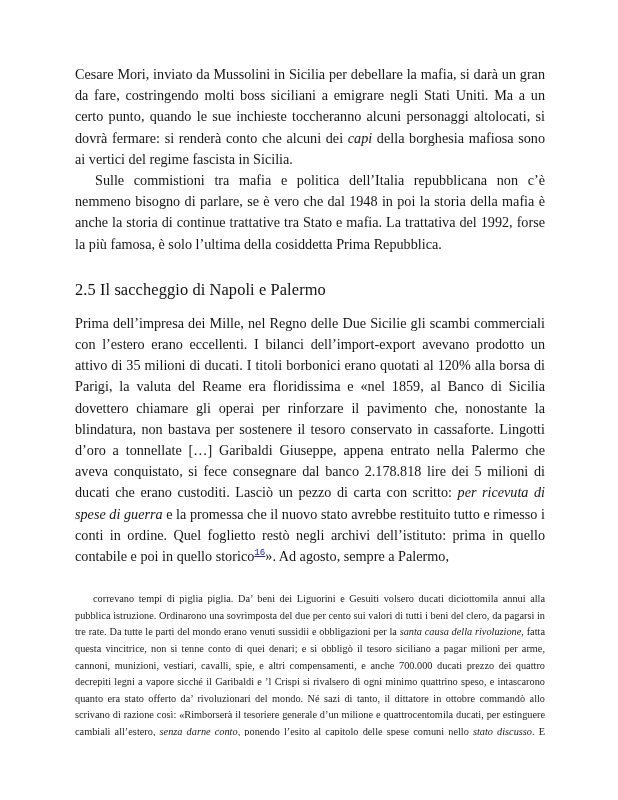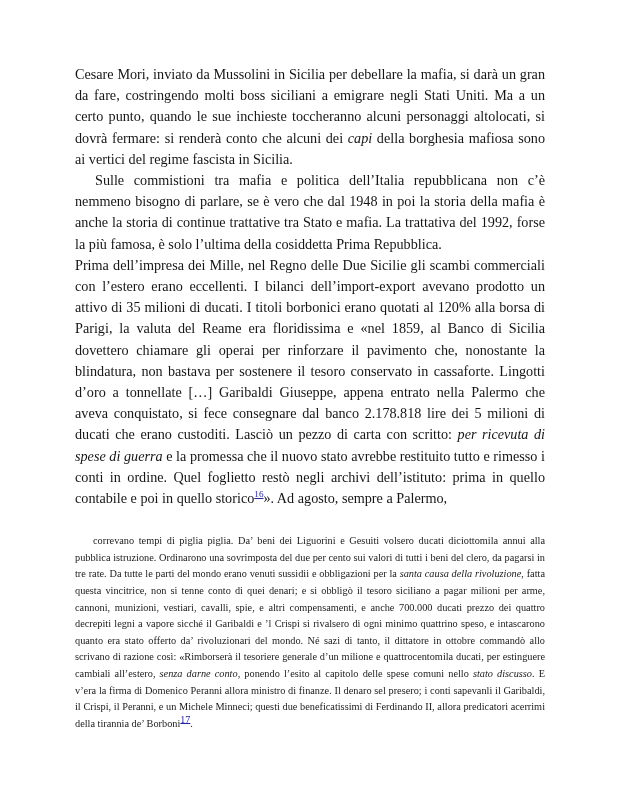--- a/index.html
+++ b/index.html
@@ -49,20 +49,21 @@
   em, .it {
     font-style: italic;
   }
   sup.fn-ref {
     font-size: 9.2px;
     vertical-align: super;
     line-height: 0;
     color: #2323a8;
     text-decoration: underline;
     cursor: pointer;
+    font-family: Liberation Mono, monospace;
   }
   #footnote-block {
     margin-top: 16px;
     width: 470px;
   }
   .fn-rule {
     width: 470px;
     height: 0;
     border: none;
     border-top: 0px solid #ffffff;
@@ -84,20 +85,21 @@
 </head>
 <body>
 
 <div id="page">
   <div id="content">
 
     <p class="body-par"><span>Cesare Mori, inviato da Mussolini in Sicilia per debellare la mafia, si darà un gran da fare, costringendo molti boss siciliani a emigrare negli Stati Uniti. Ma a un certo punto, quando le sue inchieste toccheranno alcuni personaggi altolocati, si dovrà fermare: si renderà conto che alcuni dei </span><em class="it">capi</em><span> della borghesia mafiosa sono ai vertici del regime fascista in Sicilia.</span></p>
 
     <p class="body-par indent">Sulle commistioni tra mafia e politica dell’Italia repubblicana non c’è nemmeno bisogno di parlare, se è vero che dal 1948 in poi la storia della mafia è anche la storia di continue trattative tra Stato e mafia. La trattativa del 1992, forse la più famosa, è solo l’ultima della cosiddetta Prima Repubblica.</p>
 
+    <h2 class="section-heading">2.5 Il saccheggio di Napoli e Palermo</h2>
 
     <p class="body-par"><span>Prima dell’impresa dei Mille, nel Regno delle Due Sicilie gli scambi commerciali con l’estero erano eccellenti. I bilanci dell’import-export avevano prodotto un attivo di 35 milioni di ducati. I titoli borbonici erano quotati al 120% alla borsa di Parigi, la valuta del Reame era floridissima e «nel 1859, al Banco di Sicilia dovettero chiamare gli operai per rinforzare il pavimento che, nonostante la blindatura, non bastava per sostenere il tesoro conservato in cassaforte. Lingotti d’oro a tonnellate […] Garibaldi Giuseppe, appena entrato nella Palermo che aveva conquistato, si fece consegnare dal banco 2.178.818 lire dei 5 milioni di ducati che erano custoditi. Lasciò un pezzo di carta con scritto: </span><em class="it">per ricevuta di spese di guerra</em><span> e la promessa che il nuovo stato avrebbe restituito tutto e rimesso i conti in ordine. Quel foglietto restò negli archivi dell’istituto: prima in quello contabile e poi in quello storico</span><sup class="fn-ref">16</sup><span>». Ad agosto, sempre a Palermo,</span></p>
 
     <div id="footnote-block">
       <hr class="fn-rule">
       <p class="footnote-par"><span>correvano tempi di piglia piglia. Da’ beni dei Liguorini e Gesuiti volsero ducati diciottomila annui alla pubblica istruzione. Ordinarono una sovrimposta del due per cento sui valori di tutti i beni del clero, da pagarsi in tre rate. Da tutte le parti del mondo erano venuti sussidii e obbligazioni per la </span><em class="it">santa causa della rivoluzione</em><span>, fatta questa vincitrice, non si tenne conto di quei denari; e si obbligò il tesoro siciliano a pagar milioni per arme, cannoni, munizioni, vestiari, cavalli, spie, e altri compensamenti, e anche 700.000 ducati prezzo dei quattro decrepiti legni a vapore sicché il Garibaldi e ’l Crispi si rivalsero di ogni minimo quattrino speso, e intascarono quanto era stato offerto da’ rivoluzionari del mondo. Né sazi di tanto, il dittatore in ottobre commandò allo scrivano di razione così: «Rimborserà il tesoriere generale d’un milione e quattrocentomila ducati, per estinguere cambiali all’estero, </span><em class="it">senza darne conto</em><span>, ponendo l’esito al capitolo delle spese comuni nello </span><em class="it">stato discusso</em><span>. E v’era la firma di Domenico Peranni allora ministro di finanze. Il denaro sel presero; i conti sapevanli il Garibaldi, il Crispi, il Peranni, e un Michele Minneci; questi due beneficatissimi di Ferdinando II, allora predicatori acerrimi della tirannia de’ Borboni</span><sup class="fn-ref">17</sup><span>.</span></p>
     </div>
 
   </div>
 </div>

